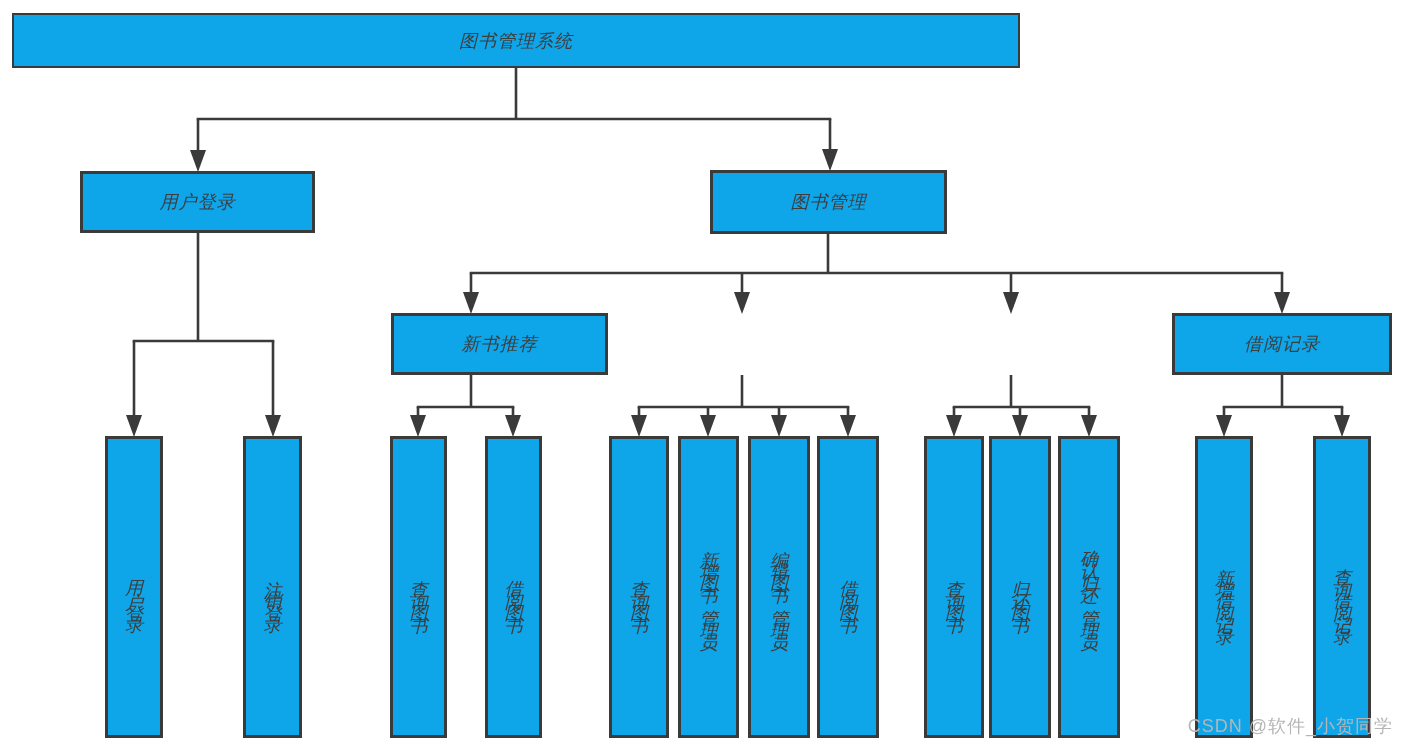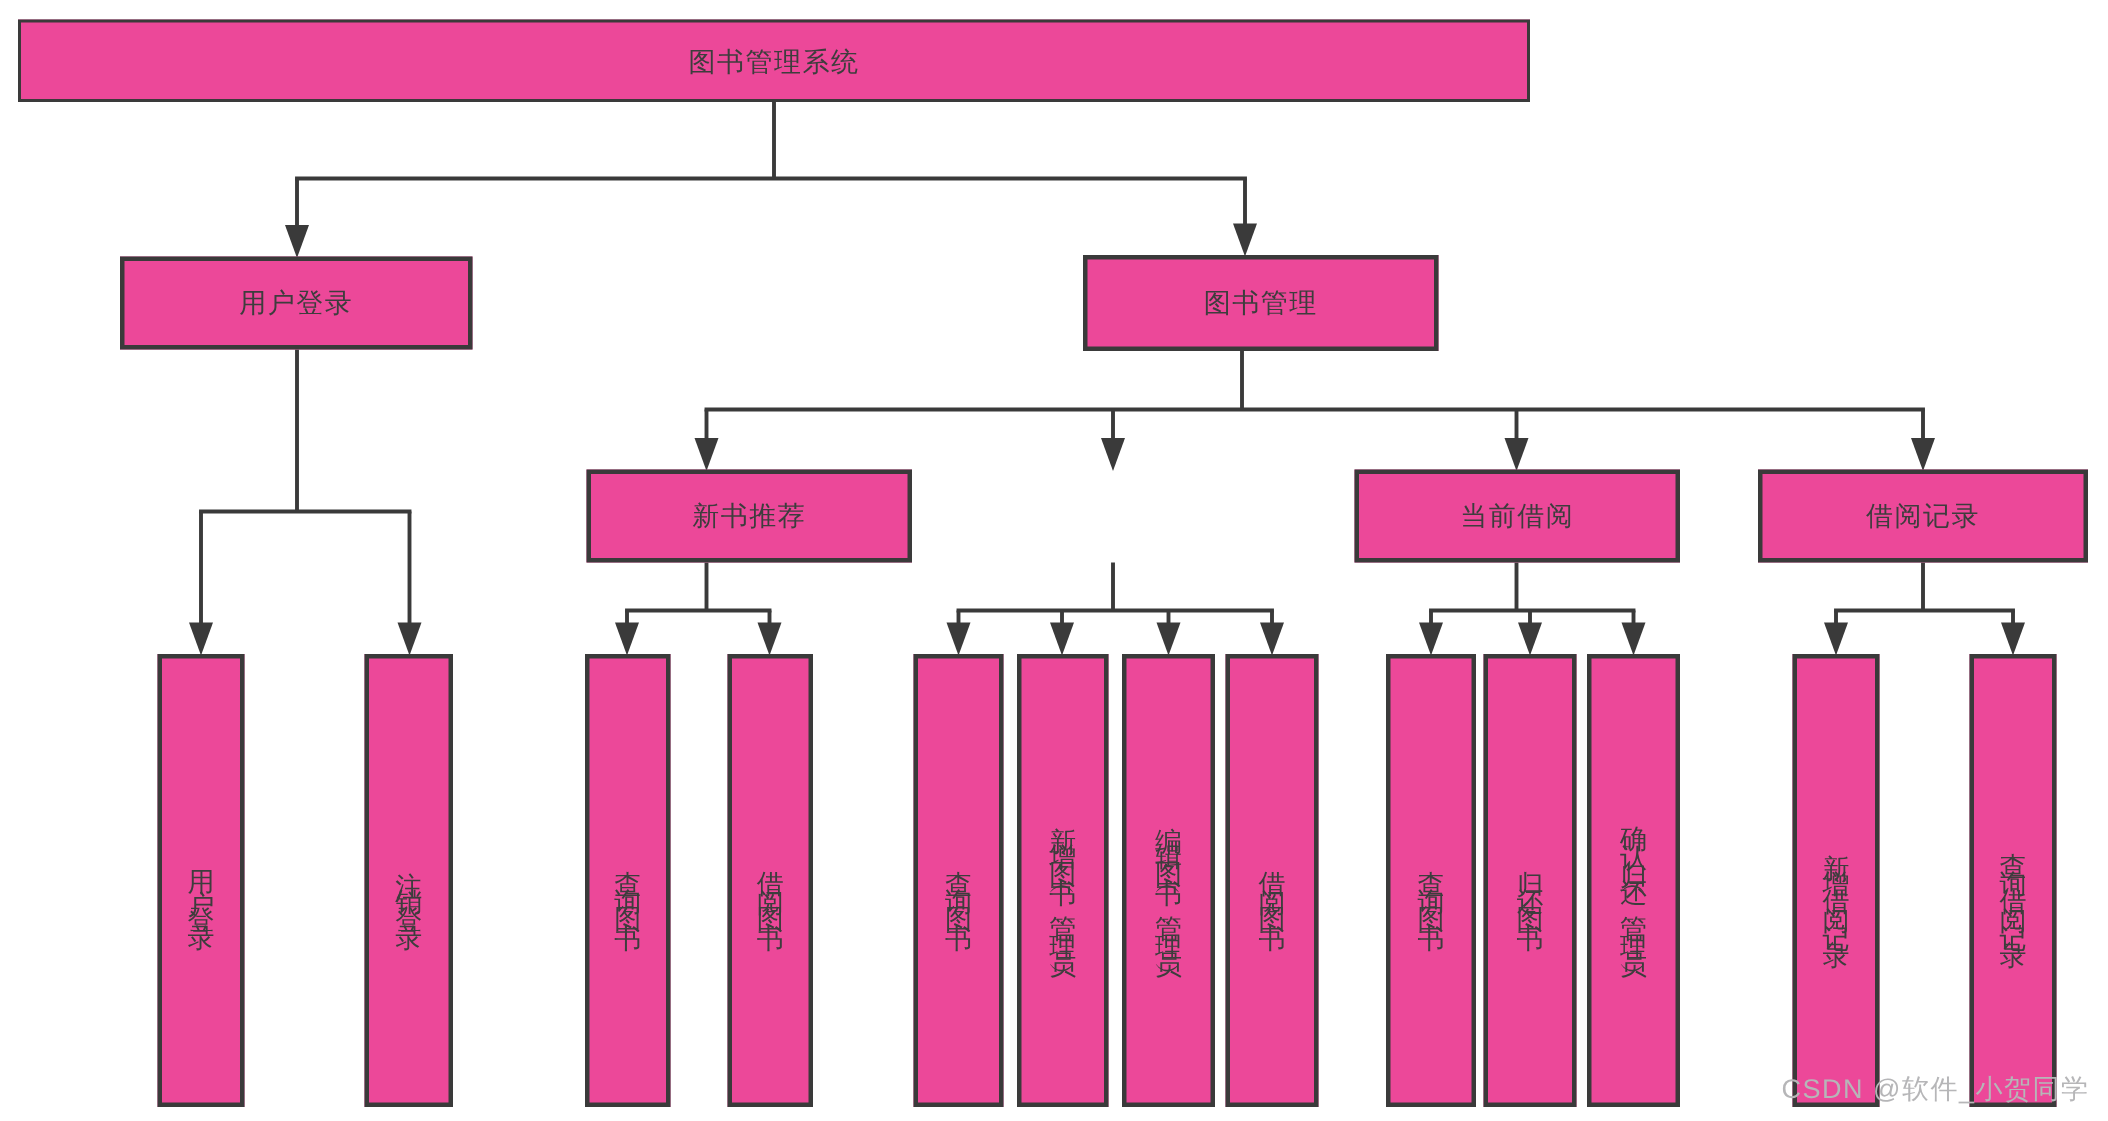--- a/index.html
+++ b/index.html
@@ -14,27 +14,28 @@
     width:1405px;height:747px;
     background:var(--bg);
     font-family:"Liberation Sans","DejaVu Sans",sans-serif;
     color:var(--text);
     overflow:hidden;
   }
   #wires{position:absolute;left:0;top:0;width:1405px;height:747px;}
   .node{
     position:absolute;
     box-sizing:border-box;
-    background:#ec4899;
+    background:#0ea5e9;
     border:3px solid var(--line);
     display:flex;align-items:center;justify-content:center;
     font-size:18px;
     letter-spacing:1px;
     color:var(--text);
     z-index:2;
+    font-style:italic;
   }
   .root{border-width:2.5px;font-size:18px;}
   .vbox{
     writing-mode:vertical-lr;
     text-orientation:mixed;
     letter-spacing:12px;
     line-height:1;
     font-size:18px;
     padding-top:6px;
   }
@@ -115,24 +116,23 @@
       <polygon points="1012,415 1028,415 1020,437"></polygon>
       <polygon points="1081,415 1097,415 1089,437"></polygon>
       <polygon points="1216,415 1232,415 1224,437"></polygon>
       <polygon points="1334,415 1350,415 1342,437"></polygon>
     </g>
   </svg>
 
   <div class="node root" style="left:12px;top:13px;width:1008px;height:55px;">图书管理系统</div>
 
   <div class="node" style="left:80px;top:171px;width:235px;height:62px;">用户登录</div>
-  <div class="node" style="left:710px;top:170px;width:237px;height:64px;margin-left:12px;">图书管理</div>
+  <div class="node" style="left:710px;top:170px;width:237px;height:64px;">图书管理</div>
 
   <div class="node" style="left:363px;top:313px;width:217px;height:62px;margin-left:28px;">新书推荐</div>
-  <div class="node" style="left:903px;top:313px;width:217px;height:62px;">当前借阅</div>
   <div class="node" style="left:1172px;top:313px;width:220px;height:62px;">借阅记录</div>
 
   <div class="node vbox" style="left:105px;top:436px;width:58px;height:302px;">用户登录</div>
   <div class="node vbox" style="left:243px;top:436px;width:59px;height:302px;">注销登录</div>
 
   <div class="node vbox" style="left:390px;top:436px;width:57px;height:302px;">查询图书</div>
   <div class="node vbox" style="left:485px;top:436px;width:57px;height:302px;">借阅图书</div>
 
   <div class="node vbox" style="left:609px;top:436px;width:60px;height:302px;">查询图书</div>
   <div class="node vbox" style="left:678px;top:436px;width:61px;height:302px;">新增图书（管理员）</div>

